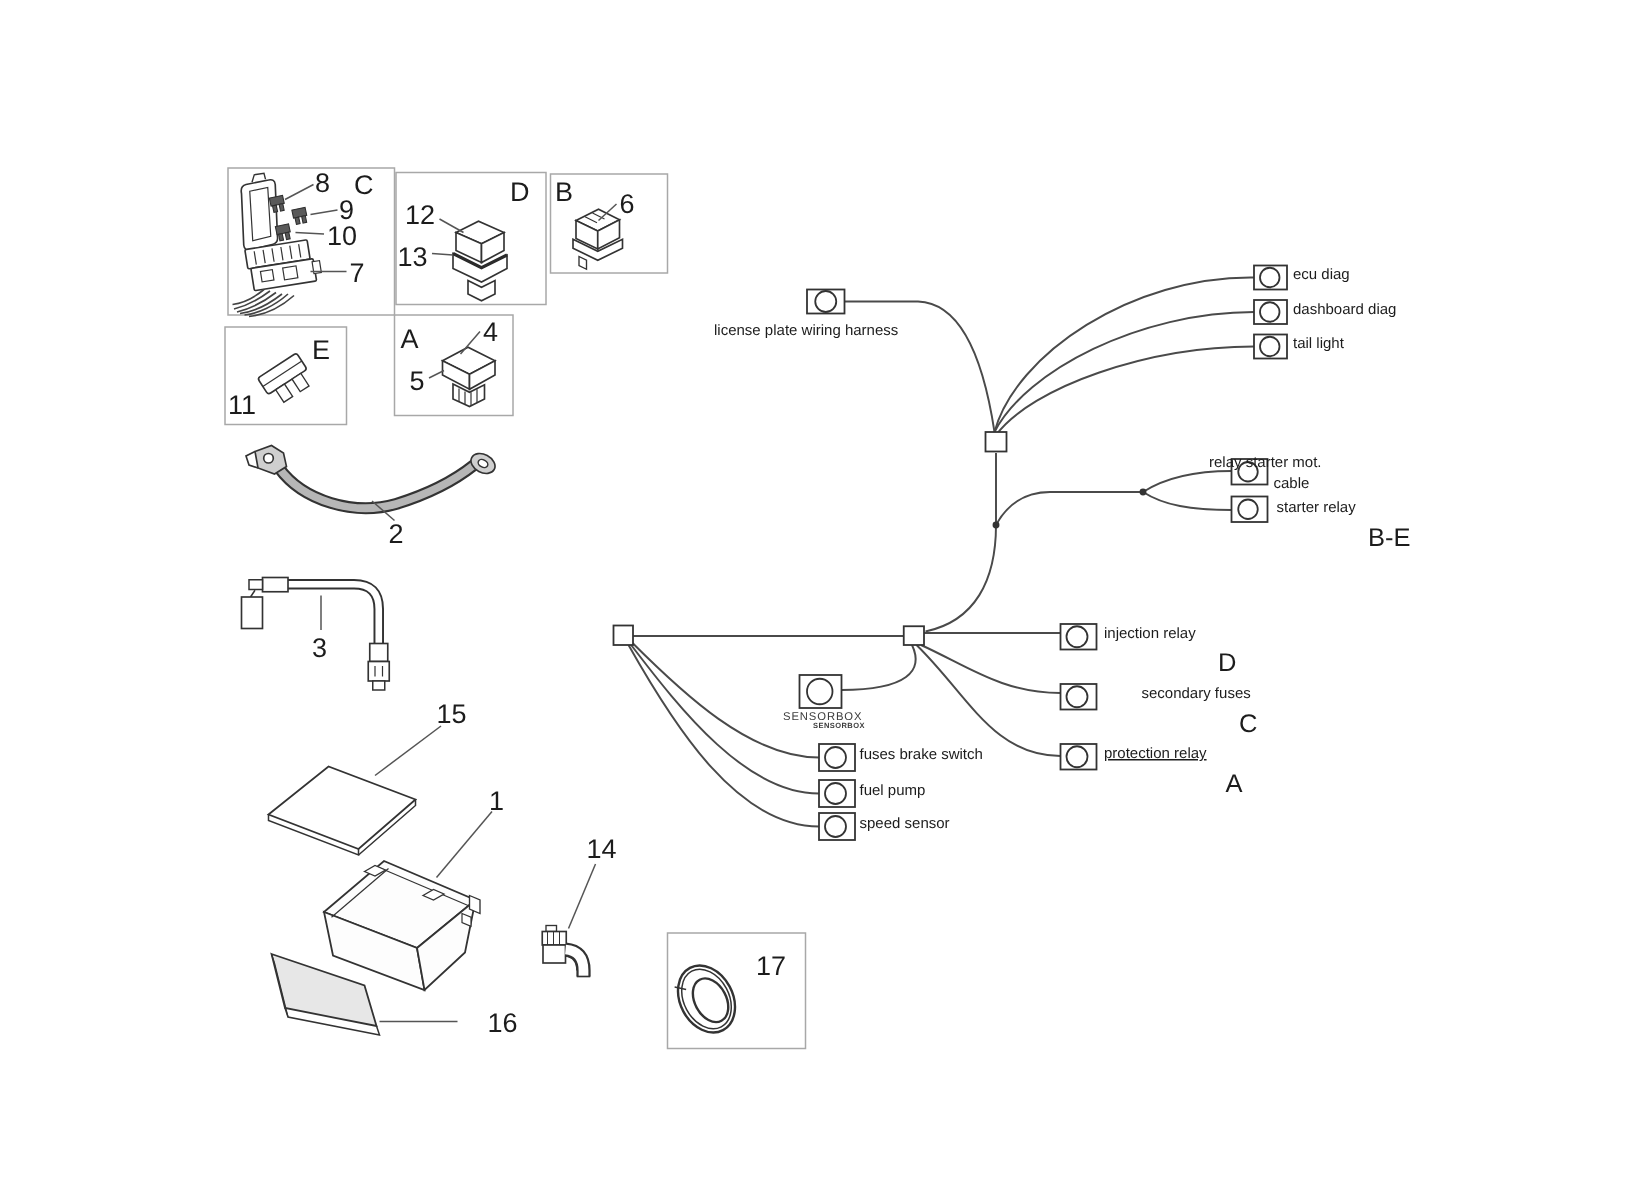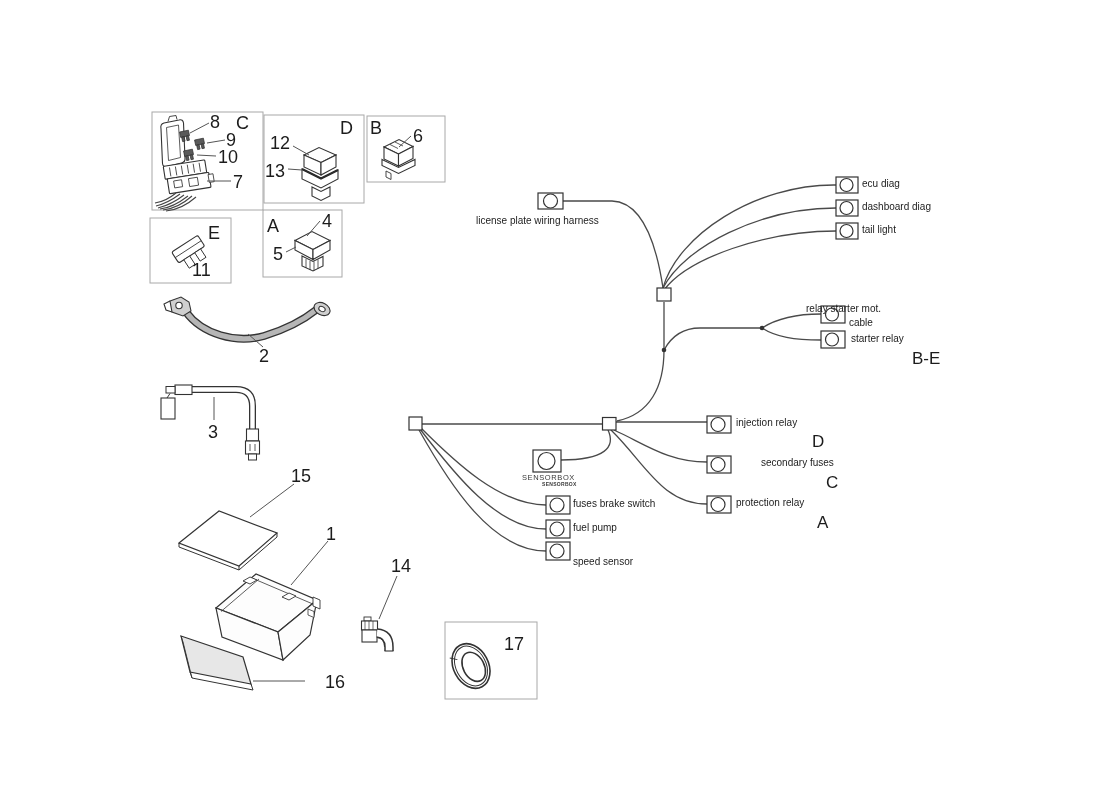--- a/index.html
+++ b/index.html
@@ -294,21 +294,21 @@
   <div class="lbl num" style="left:208px; top:224px;">E</div>
   <div class="lbl num" style="left:267px; top:217px;">A</div>
 
   <div class="lbl num" style="left:210px; top:113px;">8</div>
   <div class="lbl num" style="left:226px; top:131px;">9</div>
   <div class="lbl num" style="left:218px; top:148px;">10</div>
   <div class="lbl num" style="left:233px; top:173px;">7</div>
   <div class="lbl num" style="left:270px; top:134px;">12</div>
   <div class="lbl num" style="left:265px; top:162px;">13</div>
   <div class="lbl num" style="left:413px; top:127px;">6</div>
-  <div class="lbl num" style="left:152px; top:261px;margin-left:40px;">11</div>
+  <div class="lbl num" style="left:152px; top:261px;">11</div>
   <div class="lbl num" style="left:322px; top:212px;">4</div>
   <div class="lbl num" style="left:273px; top:245px;">5</div>
   <div class="lbl num" style="left:259px; top:347px;">2</div>
   <div class="lbl num" style="left:208px; top:423px;">3</div>
   <div class="lbl num" style="left:291px; top:467px;">15</div>
   <div class="lbl num" style="left:326px; top:525px;">1</div>
   <div class="lbl num" style="left:307px; top:673px;margin-left:18px;">16</div>
   <div class="lbl num" style="left:391px; top:557px;">14</div>
   <div class="lbl num" style="left:504px; top:635px;">17</div>
 
@@ -317,21 +317,21 @@
   <div class="lbl conn" style="left:862px; top:202px;">dashboard diag</div>
   <div class="lbl conn" style="left:862px; top:225px;">tail light</div>
   <div class="lbl conn" style="left:806px; top:304px;">relay starter mot.</div>
   <div class="lbl conn" style="left:849px; top:318px;text-align:center;">cable</div>
   <div class="lbl conn" style="left:851px; top:334px;">starter relay</div>
   <div class="lbl group" style="left:912px; top:330px;">B-E</div>
   <div class="lbl conn" style="left:736px; top:418px;">injection relay</div>
   <div class="lbl group" style="left:812px; top:413px;">D</div>
   <div class="lbl conn" style="left:736px; top:458px;margin-left:25px;">secondary fuses</div>
   <div class="lbl group" style="left:826px; top:454px;">C</div>
-  <div class="lbl conn" style="left:736px; top:498px;">protection relay</div>
+  <div class="lbl conn" style="left:736px; top:498px;text-decoration:underline;">protection relay</div>
   <div class="lbl group" style="left:817px; top:494px;">A</div>
   <div class="lbl sbx" style="left:522px; top:474px;">SENSORBOX</div>
   <div class="lbl sbx2" style="left:542px; top:482px;">SENSORBOX</div>
   <div class="lbl conn" style="left:573px; top:499px;">fuses brake switch</div>
   <div class="lbl conn" style="left:573px; top:523px;">fuel pump</div>
-  <div class="lbl conn" style="left:573px; top:545px;margin-top:12px;">speed sensor</div>
+  <div class="lbl conn" style="left:573px; top:545px;">speed sensor</div>
 
 </div>
 
 </body></html>

